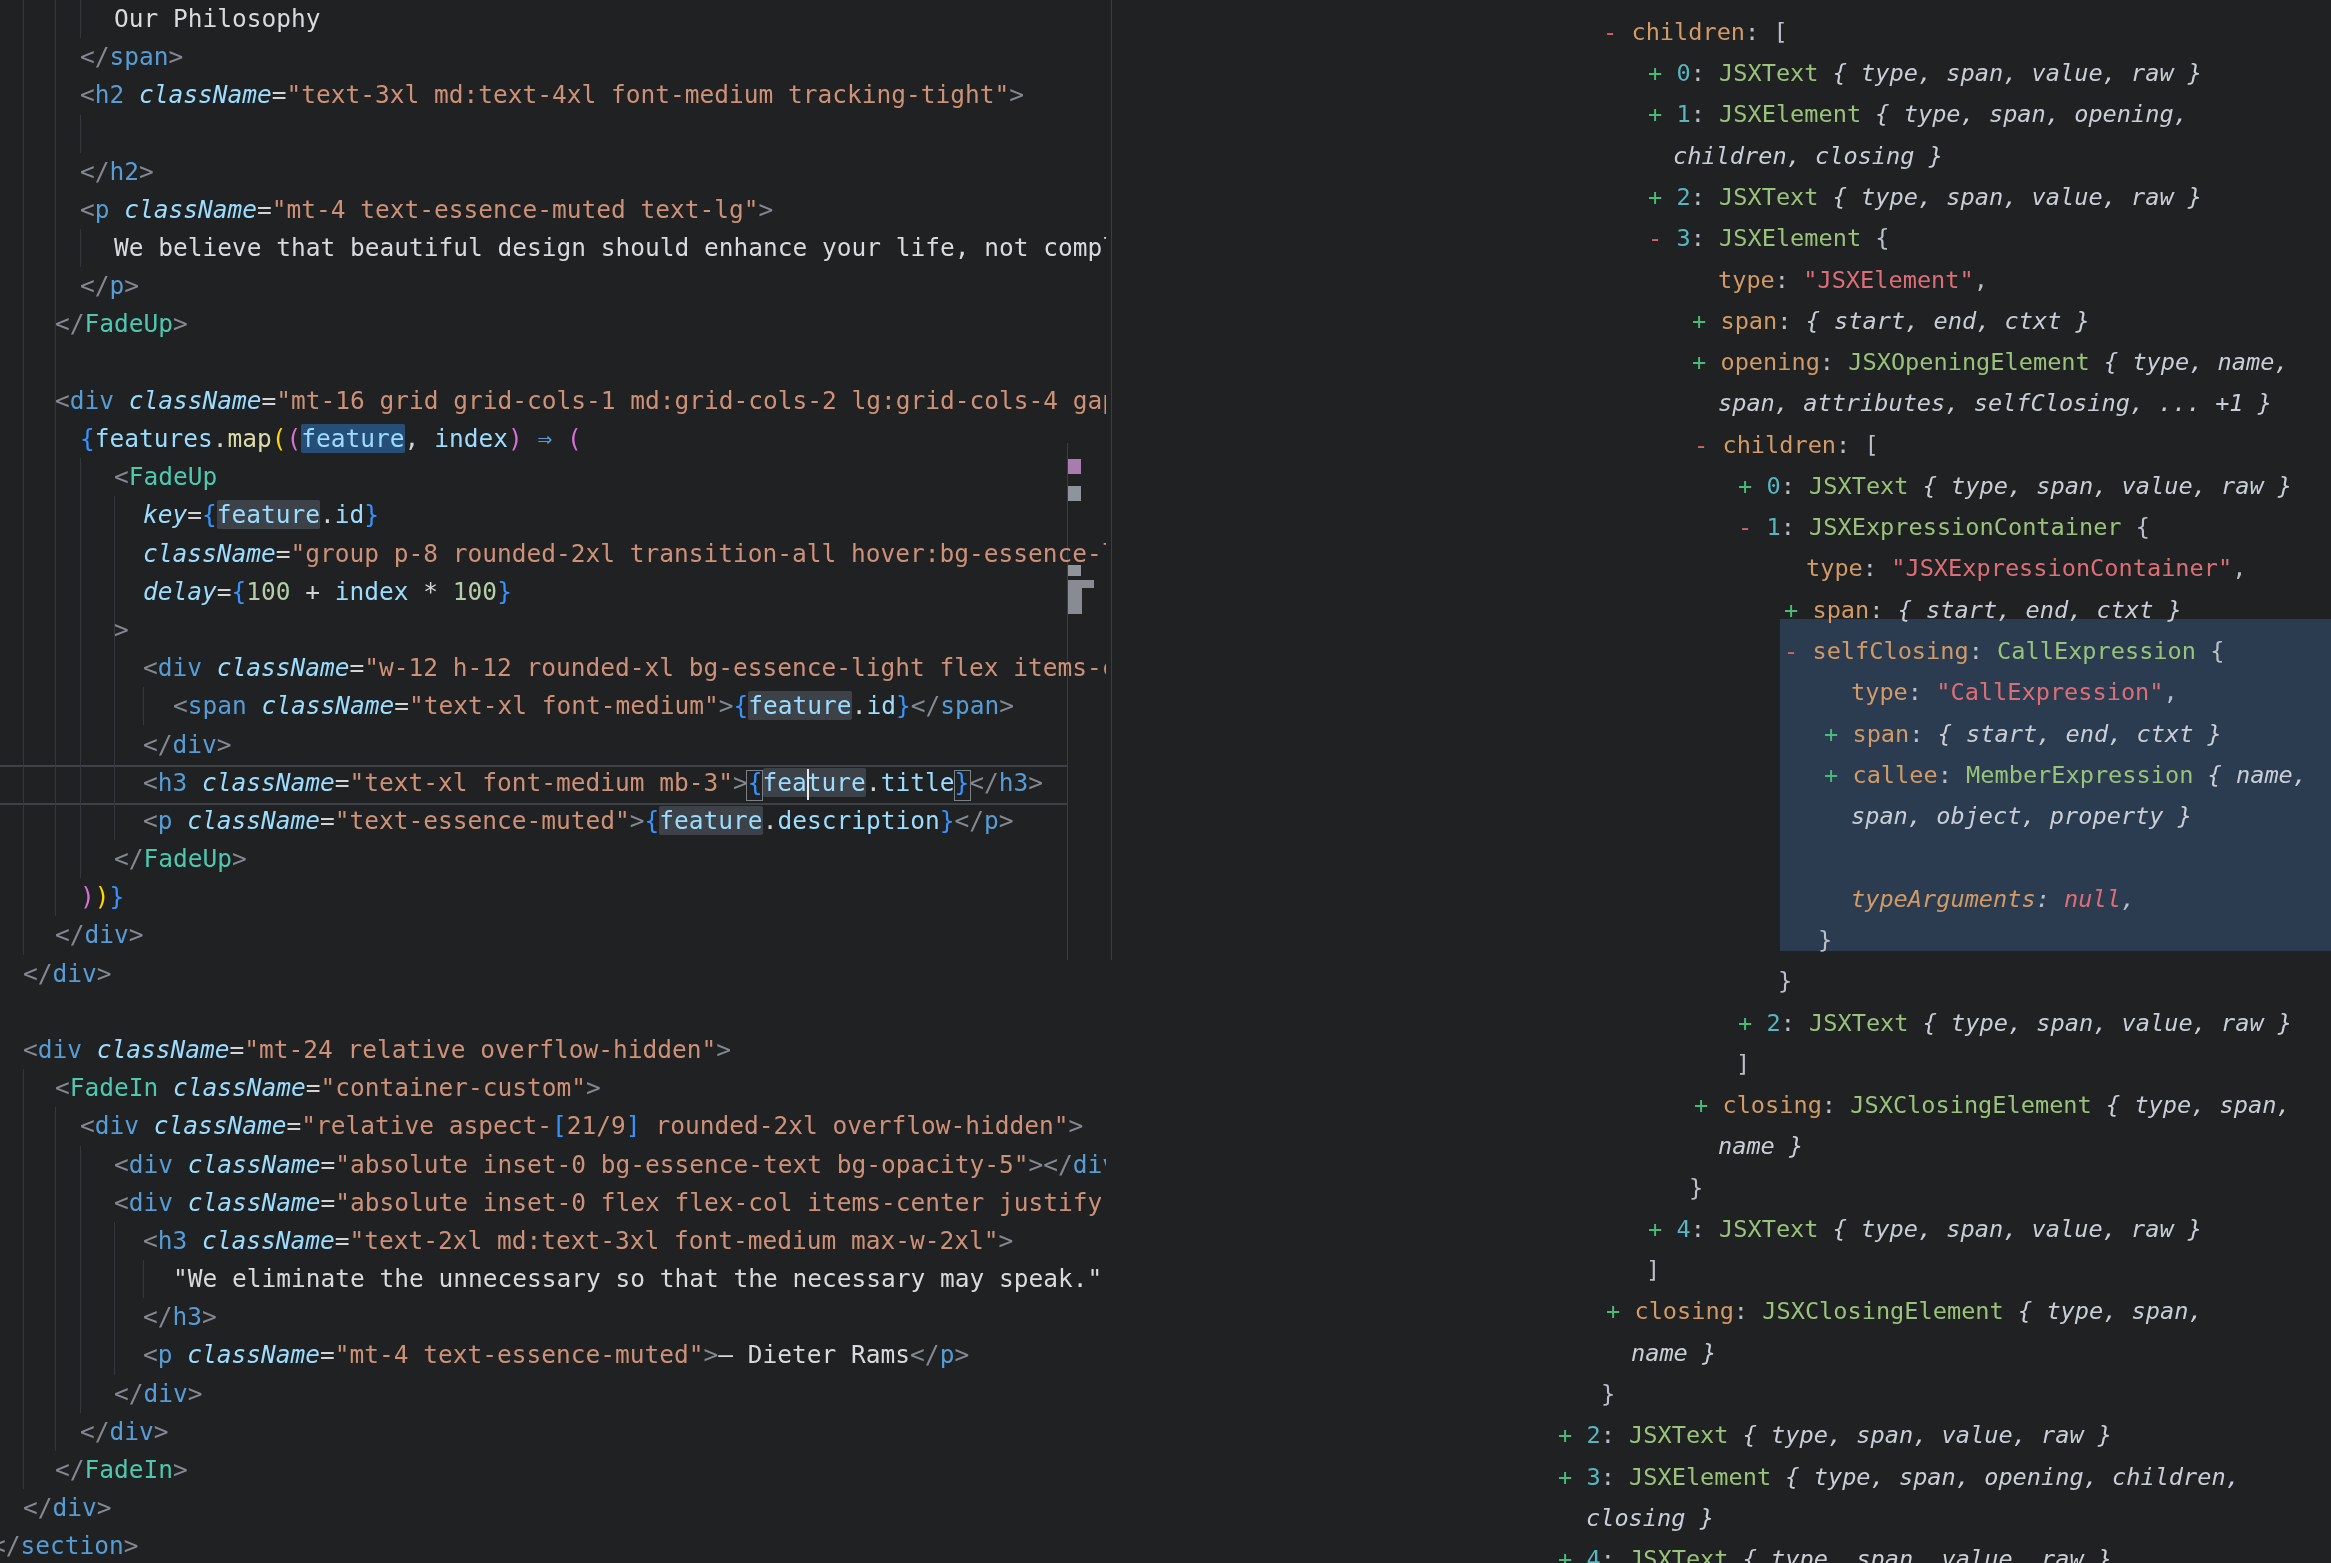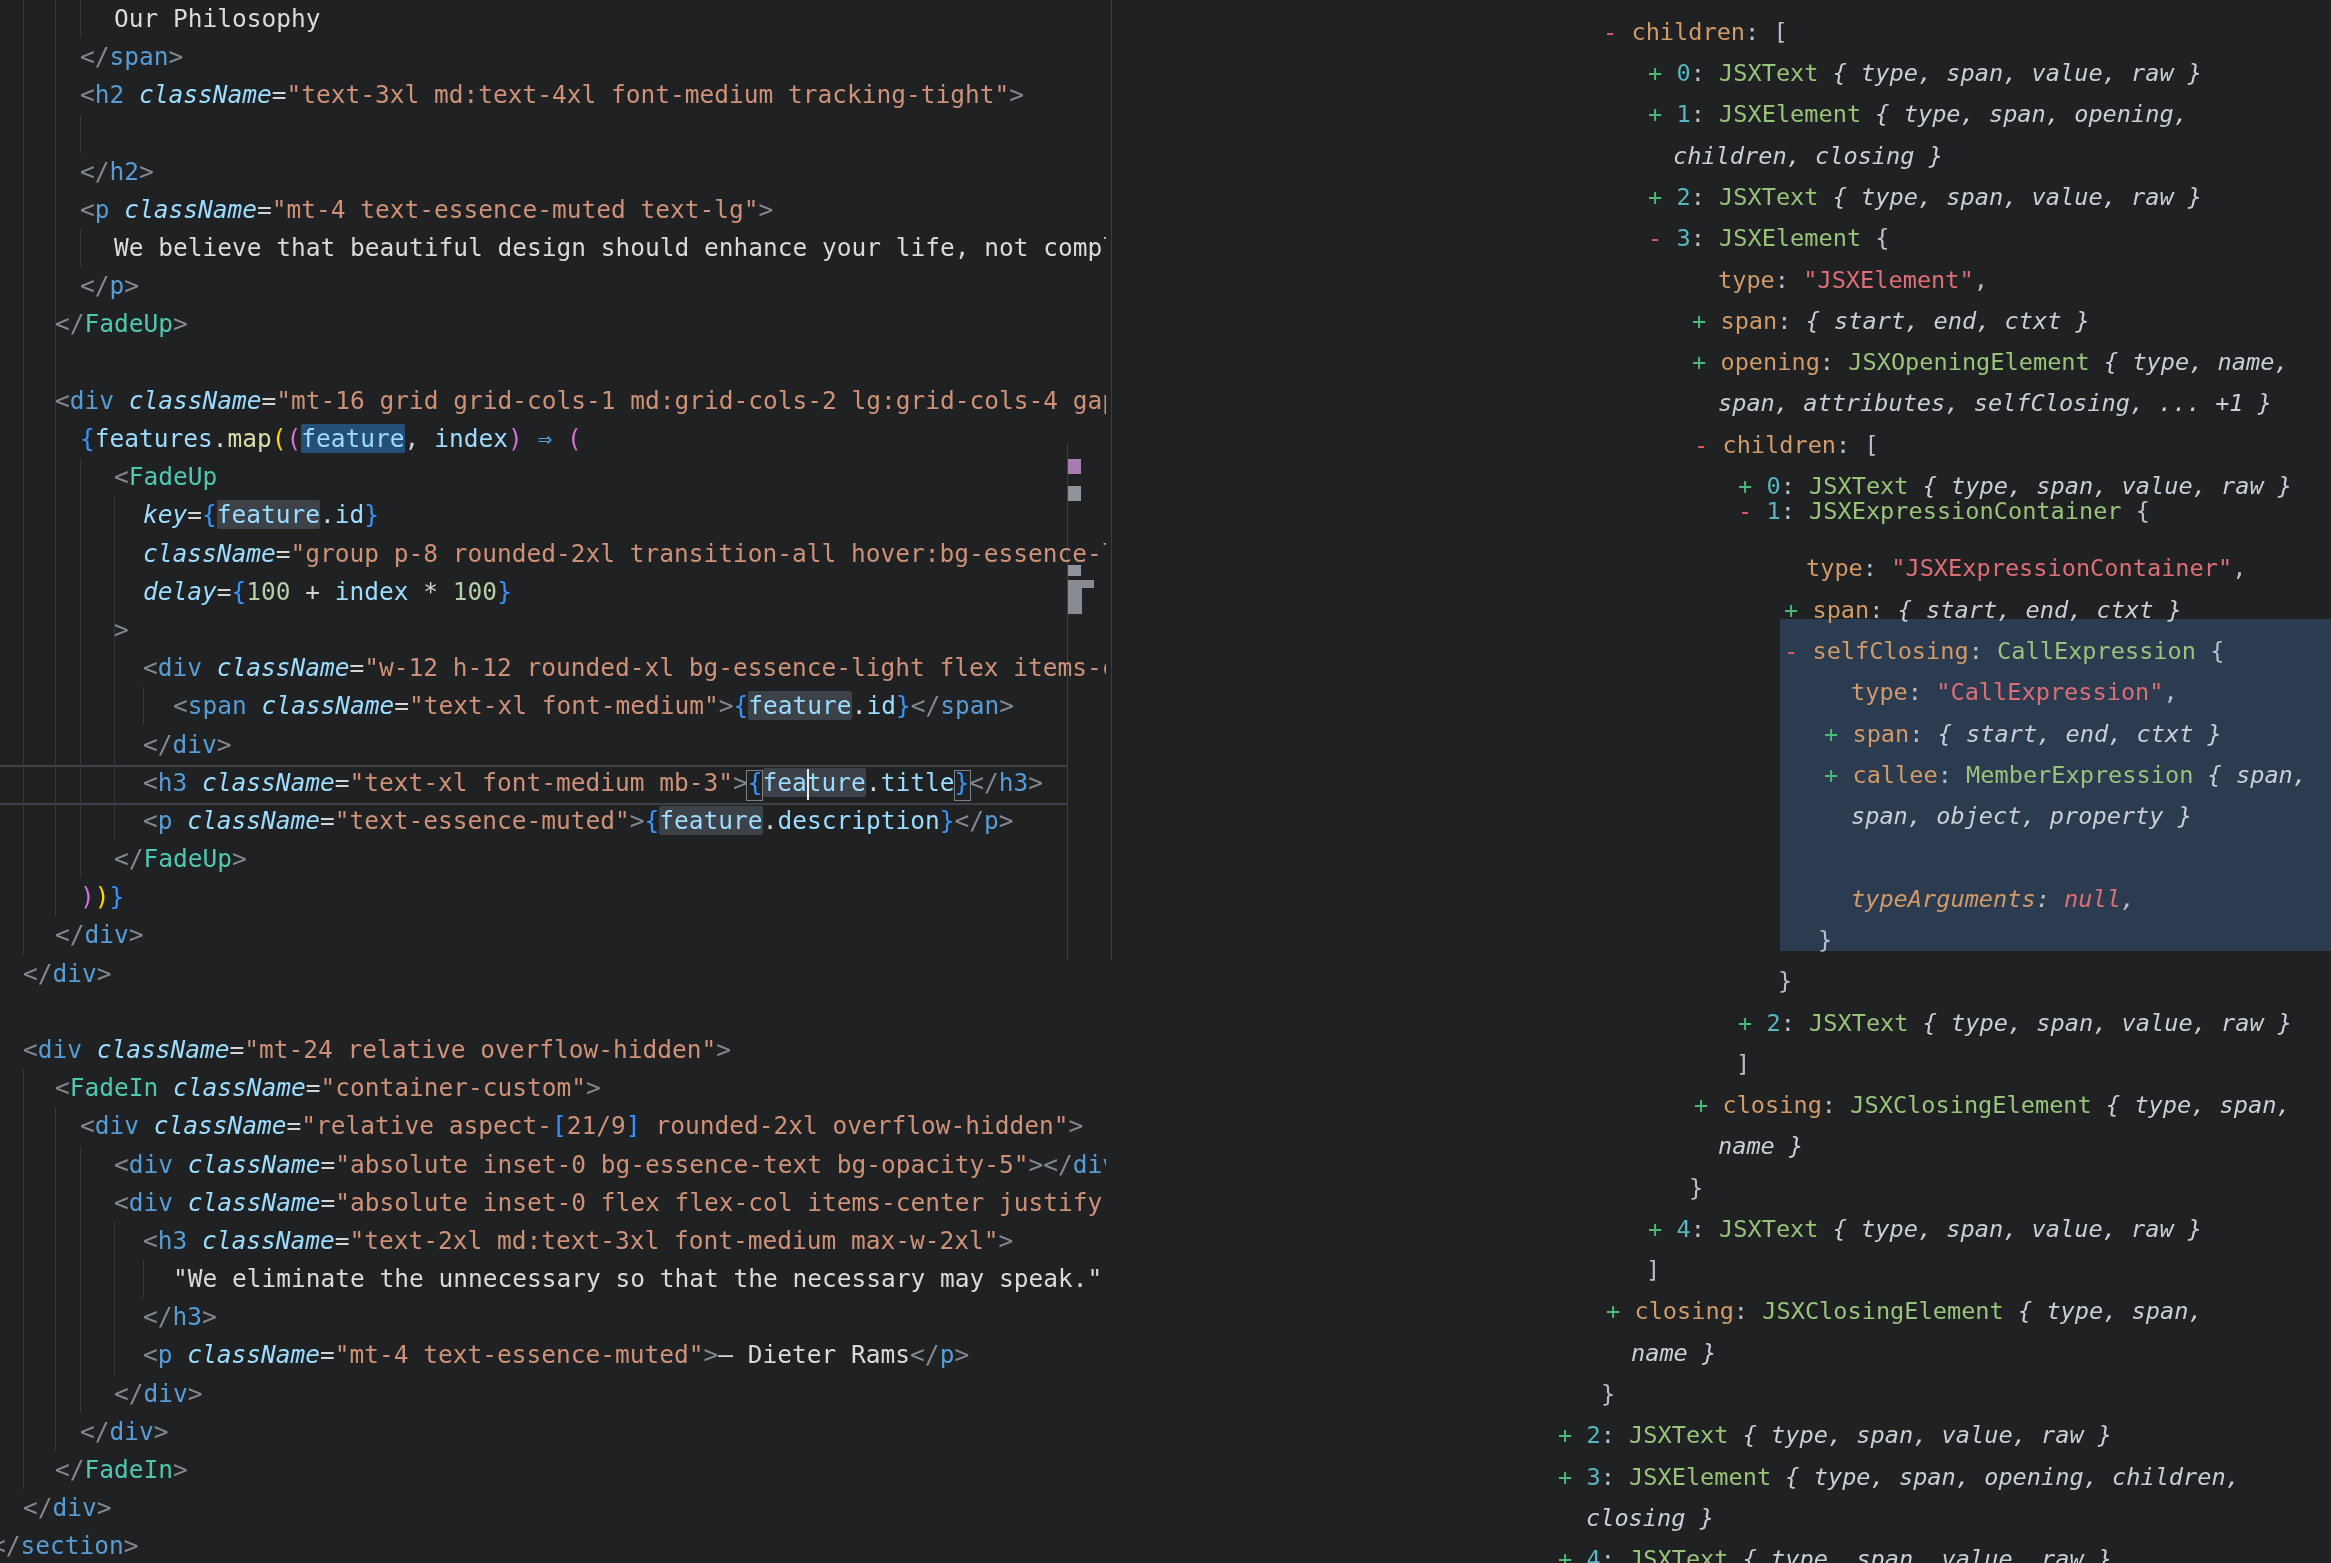--- a/index.html
+++ b/index.html
@@ -97,27 +97,27 @@
       <div class="line rline" style="left: 1648px; top: 83px;"><span class="r-plus">+ </span><span class="r-idx">1</span><span class="r-p">: </span><span class="r-node">JSXElement </span><span class="r-prev">{ type, span, opening,</span></div>
       <div class="line rline" style="left: 1673px; top: 125px;"><span class="r-prev">children, closing }</span></div>
       <div class="line rline" style="left: 1648px; top: 166px;"><span class="r-plus">+ </span><span class="r-idx">2</span><span class="r-p">: </span><span class="r-node">JSXText </span><span class="r-prev">{ type, span, value, raw }</span></div>
       <div class="line rline" style="left: 1648px; top: 207px;"><span class="r-minus">- </span><span class="r-idx">3</span><span class="r-p">: </span><span class="r-node">JSXElement </span><span class="r-p">{</span></div>
       <div class="line rline" style="left: 1718px; top: 249px;"><span class="r-key">type</span><span class="r-p">: </span><span class="r-str">"JSXElement"</span><span class="r-p">,</span></div>
       <div class="line rline" style="left: 1692px; top: 290px;"><span class="r-plus">+ </span><span class="r-key">span</span><span class="r-p">: </span><span class="r-prev">{ start, end, ctxt }</span></div>
       <div class="line rline" style="left: 1692px; top: 331px;"><span class="r-plus">+ </span><span class="r-key">opening</span><span class="r-p">: </span><span class="r-node">JSXOpeningElement </span><span class="r-prev">{ type, name,</span></div>
       <div class="line rline" style="left: 1718px; top: 372px; text-align: right;"><span class="r-prev">span, attributes, selfClosing, ... +1 }</span></div>
       <div class="line rline" style="left: 1694px; top: 414px;"><span class="r-minus">- </span><span class="r-key">children</span><span class="r-p">: [</span></div>
       <div class="line rline" style="left: 1738px; top: 455px;"><span class="r-plus">+ </span><span class="r-idx">0</span><span class="r-p">: </span><span class="r-node">JSXText </span><span class="r-prev">{ type, span, value, raw }</span></div>
-      <div class="line rline" style="left: 1738px; top: 480px;"><span class="r-minus">- </span><span class="r-idx">1</span><span class="r-p">: </span><span class="r-node">JSXExpressionContainer </span><span class="r-p">{</span></div>
+      <div class="line rline" style="left: 1738px; top: 496px;"><span class="r-minus">- </span><span class="r-idx">1</span><span class="r-p">: </span><span class="r-node">JSXExpressionContainer </span><span class="r-p">{</span></div>
       <div class="line rline" style="left: 1806px; top: 537px;"><span class="r-key">type</span><span class="r-p">: </span><span class="r-str">"JSXExpressionContainer"</span><span class="r-p">,</span></div>
       <div class="line rline" style="left: 1784px; top: 579px;"><span class="r-plus">+ </span><span class="r-key">span</span><span class="r-p">: </span><span class="r-prev">{ start, end, ctxt }</span></div>
       <div class="line rline" style="left: 1784px; top: 620px;"><span class="r-minus">- </span><span class="r-key">selfClosing</span><span class="r-p">: </span><span class="r-node">CallExpression </span><span class="r-p">{</span></div>
       <div class="line rline" style="left: 1851px; top: 661px;"><span class="r-key">type</span><span class="r-p">: </span><span class="r-str">"CallExpression"</span><span class="r-p">,</span></div>
       <div class="line rline" style="left: 1824px; top: 703px;"><span class="r-plus">+ </span><span class="r-key">span</span><span class="r-p">: </span><span class="r-prev">{ start, end, ctxt }</span></div>
-      <div class="line rline" style="left: 1824px; top: 744px;"><span class="r-plus">+ </span><span class="r-key">callee</span><span class="r-p">: </span><span class="r-node">MemberExpression </span><span class="r-prev">{ span,</span></div>
+      <div class="line rline" style="left: 1824px; top: 744px;"><span class="r-plus">+ </span><span class="r-key">callee</span><span class="r-p">: </span><span class="r-node">MemberExpression </span><span class="r-prev">{ name,</span></div>
       <div class="line rline" style="left: 1851px; top: 785px;"><span class="r-prev">span, object, property }</span></div>
       <div class="line rline" style="left: 1851px; top: 868px; font-style: italic;"><span class="r-key">typeArguments</span><span class="r-p">: </span><span class="r-null">null</span><span class="r-p">,</span></div>
       <div class="line rline" style="left: 1818px; top: 909px;"><span class="r-p">}</span></div>
       <div class="line rline" style="left: 1778px; top: 950px;"><span class="r-p">}</span></div>
       <div class="line rline" style="left: 1738px; top: 992px;"><span class="r-plus">+ </span><span class="r-idx">2</span><span class="r-p">: </span><span class="r-node">JSXText </span><span class="r-prev">{ type, span, value, raw }</span></div>
       <div class="line rline" style="left: 1736px; top: 1033px;"><span class="r-p">]</span></div>
       <div class="line rline" style="left: 1694px; top: 1074px;"><span class="r-plus">+ </span><span class="r-key">closing</span><span class="r-p">: </span><span class="r-node">JSXClosingElement </span><span class="r-prev">{ type, span,</span></div>
       <div class="line rline" style="left: 1718px; top: 1115px;"><span class="r-prev">name }</span></div>
       <div class="line rline" style="left: 1689px; top: 1157px;"><span class="r-p">}</span></div>
       <div class="line rline" style="left: 1648px; top: 1198px;"><span class="r-plus">+ </span><span class="r-idx">4</span><span class="r-p">: </span><span class="r-node">JSXText </span><span class="r-prev">{ type, span, value, raw }</span></div>

